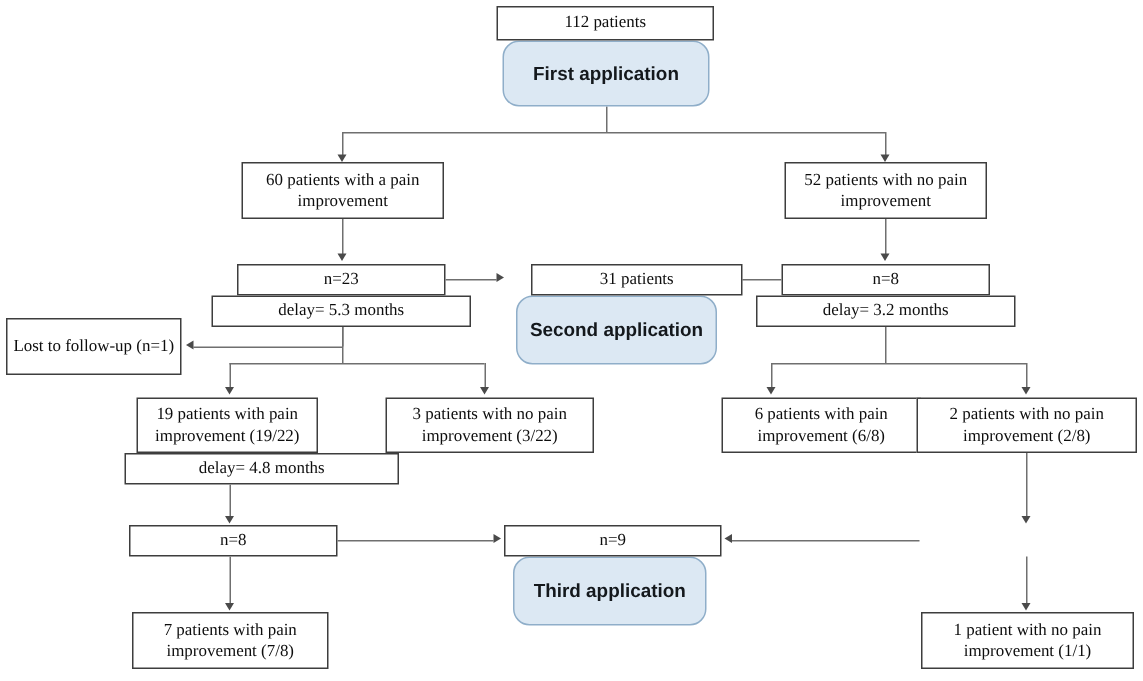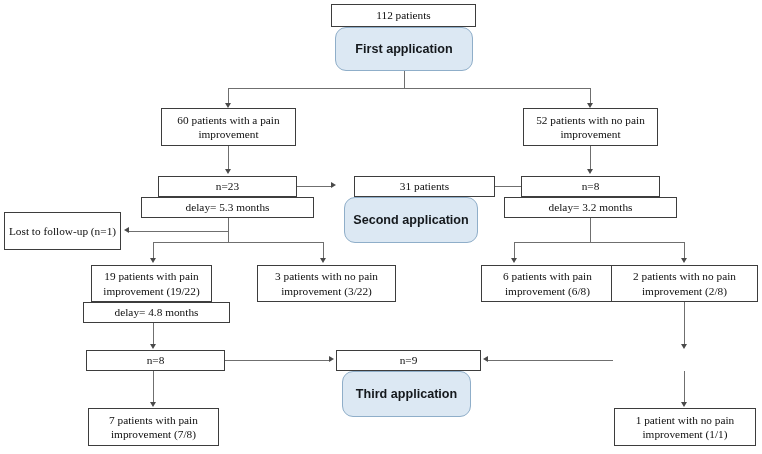--- a/index.html
+++ b/index.html
@@ -172,21 +172,21 @@
   <div class="box" style="left:257px; top:265px; width:139px; height:37px;">
     <span>3 patients with no pain improvement (3/22)</span>
   </div>
   <div class="box" style="left:448px; top:265px; width:133px; height:37px;margin-left:33px;">
     <span>6 patients with pain improvement (6/8)</span>
   </div>
   <div class="box" style="left:611px; top:265px; width:147px; height:37px;">
     <span>2 patients with no pain improvement (2/8)</span>
   </div>
 
-  <div class="box" style="left:83px; top:302px; width:147px; height:21px;">
+  <div class="box" style="left:83px; top:302px; width:183px; height:21px;">
     <span>delay= 4.8 months</span>
   </div>
   <div class="vline" style="left:153px; top:323px; height:23px;"></div>
   <div class="arrow-d" style="left:149.6px; top:344px;"></div>
 
   <div class="vline" style="left:684px; top:302px; height:44px;"></div>
   <div class="arrow-d" style="left:680.6px; top:344px;"></div>
 
   <div class="box" style="left:86px; top:350px; width:139px; height:21px;">
     <span>n=8</span>

